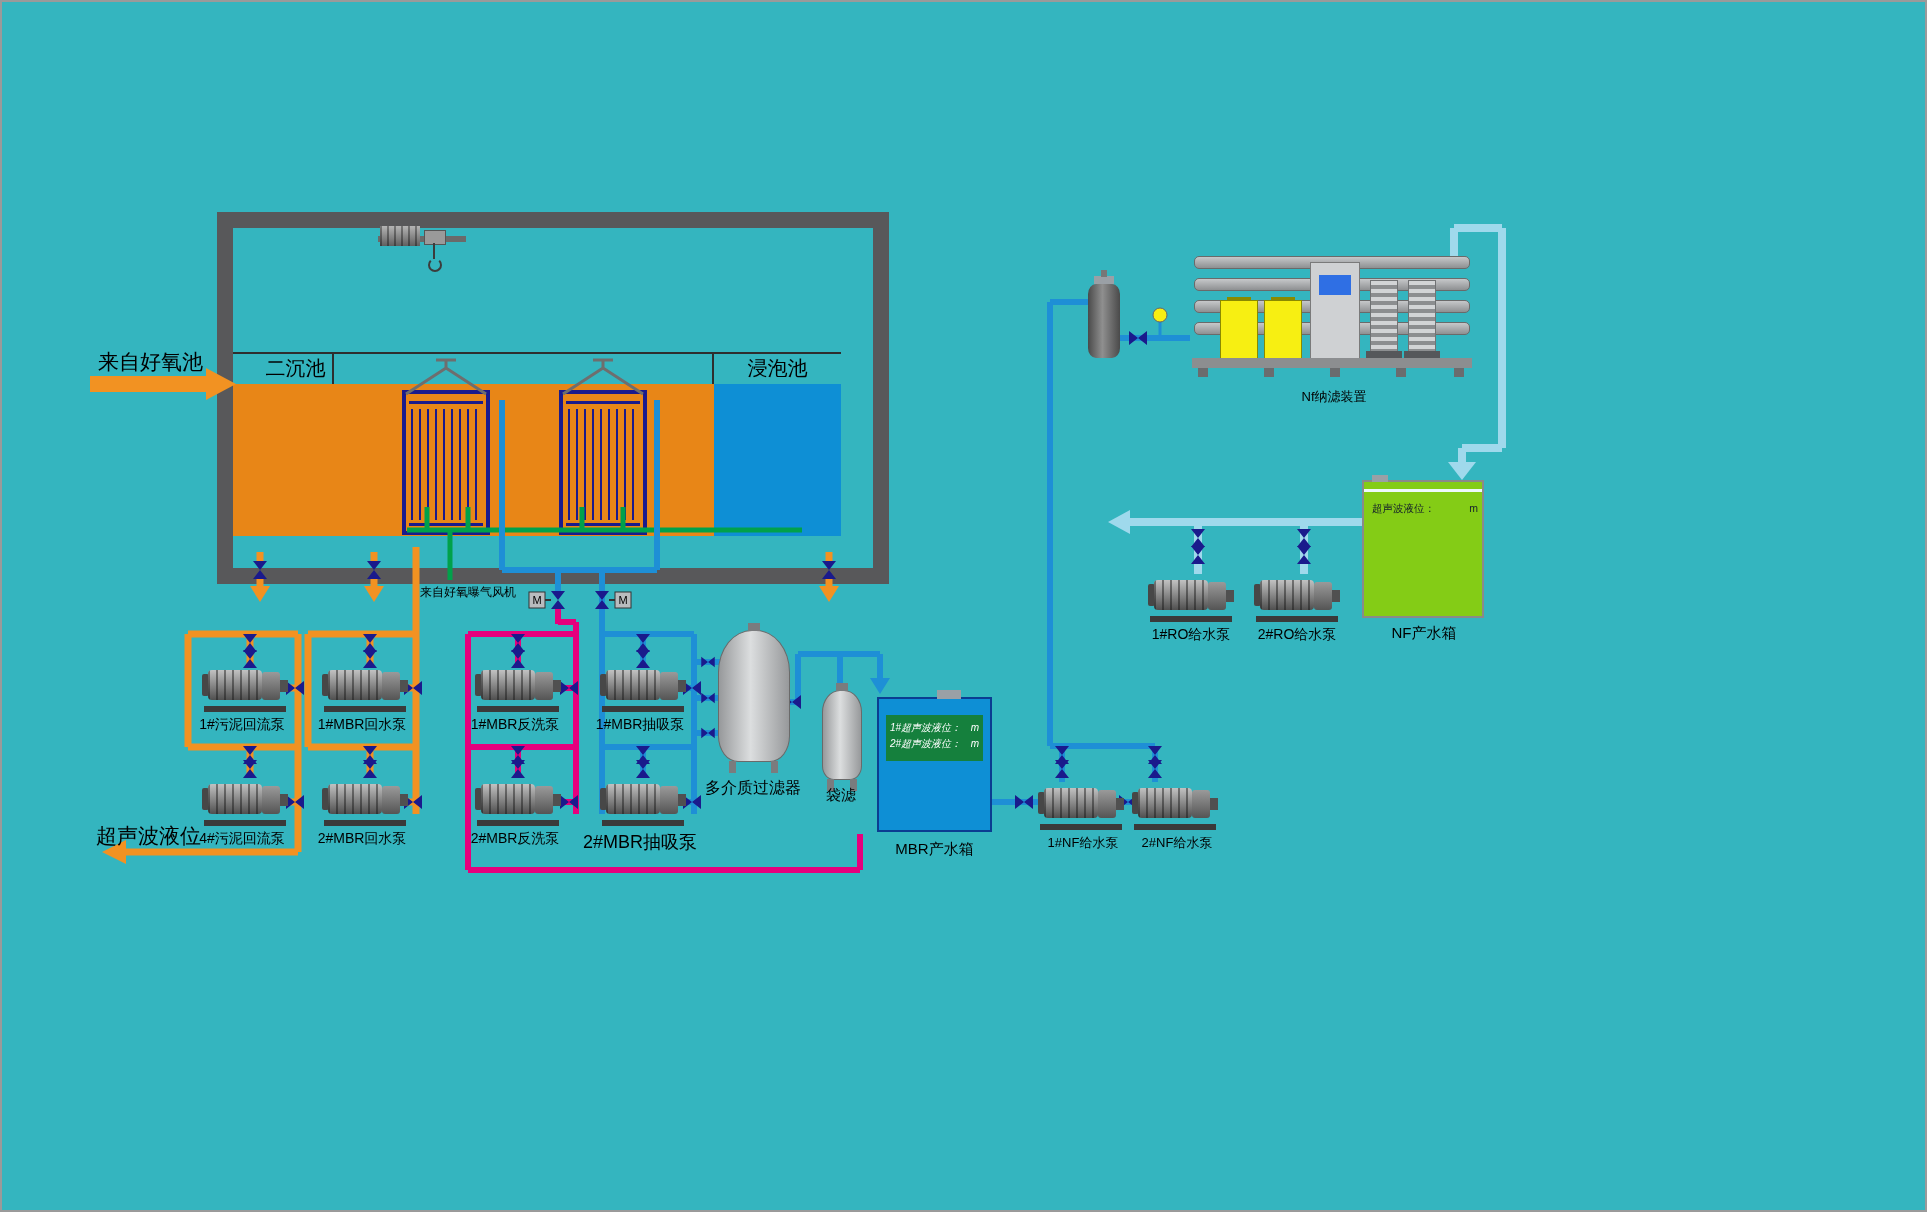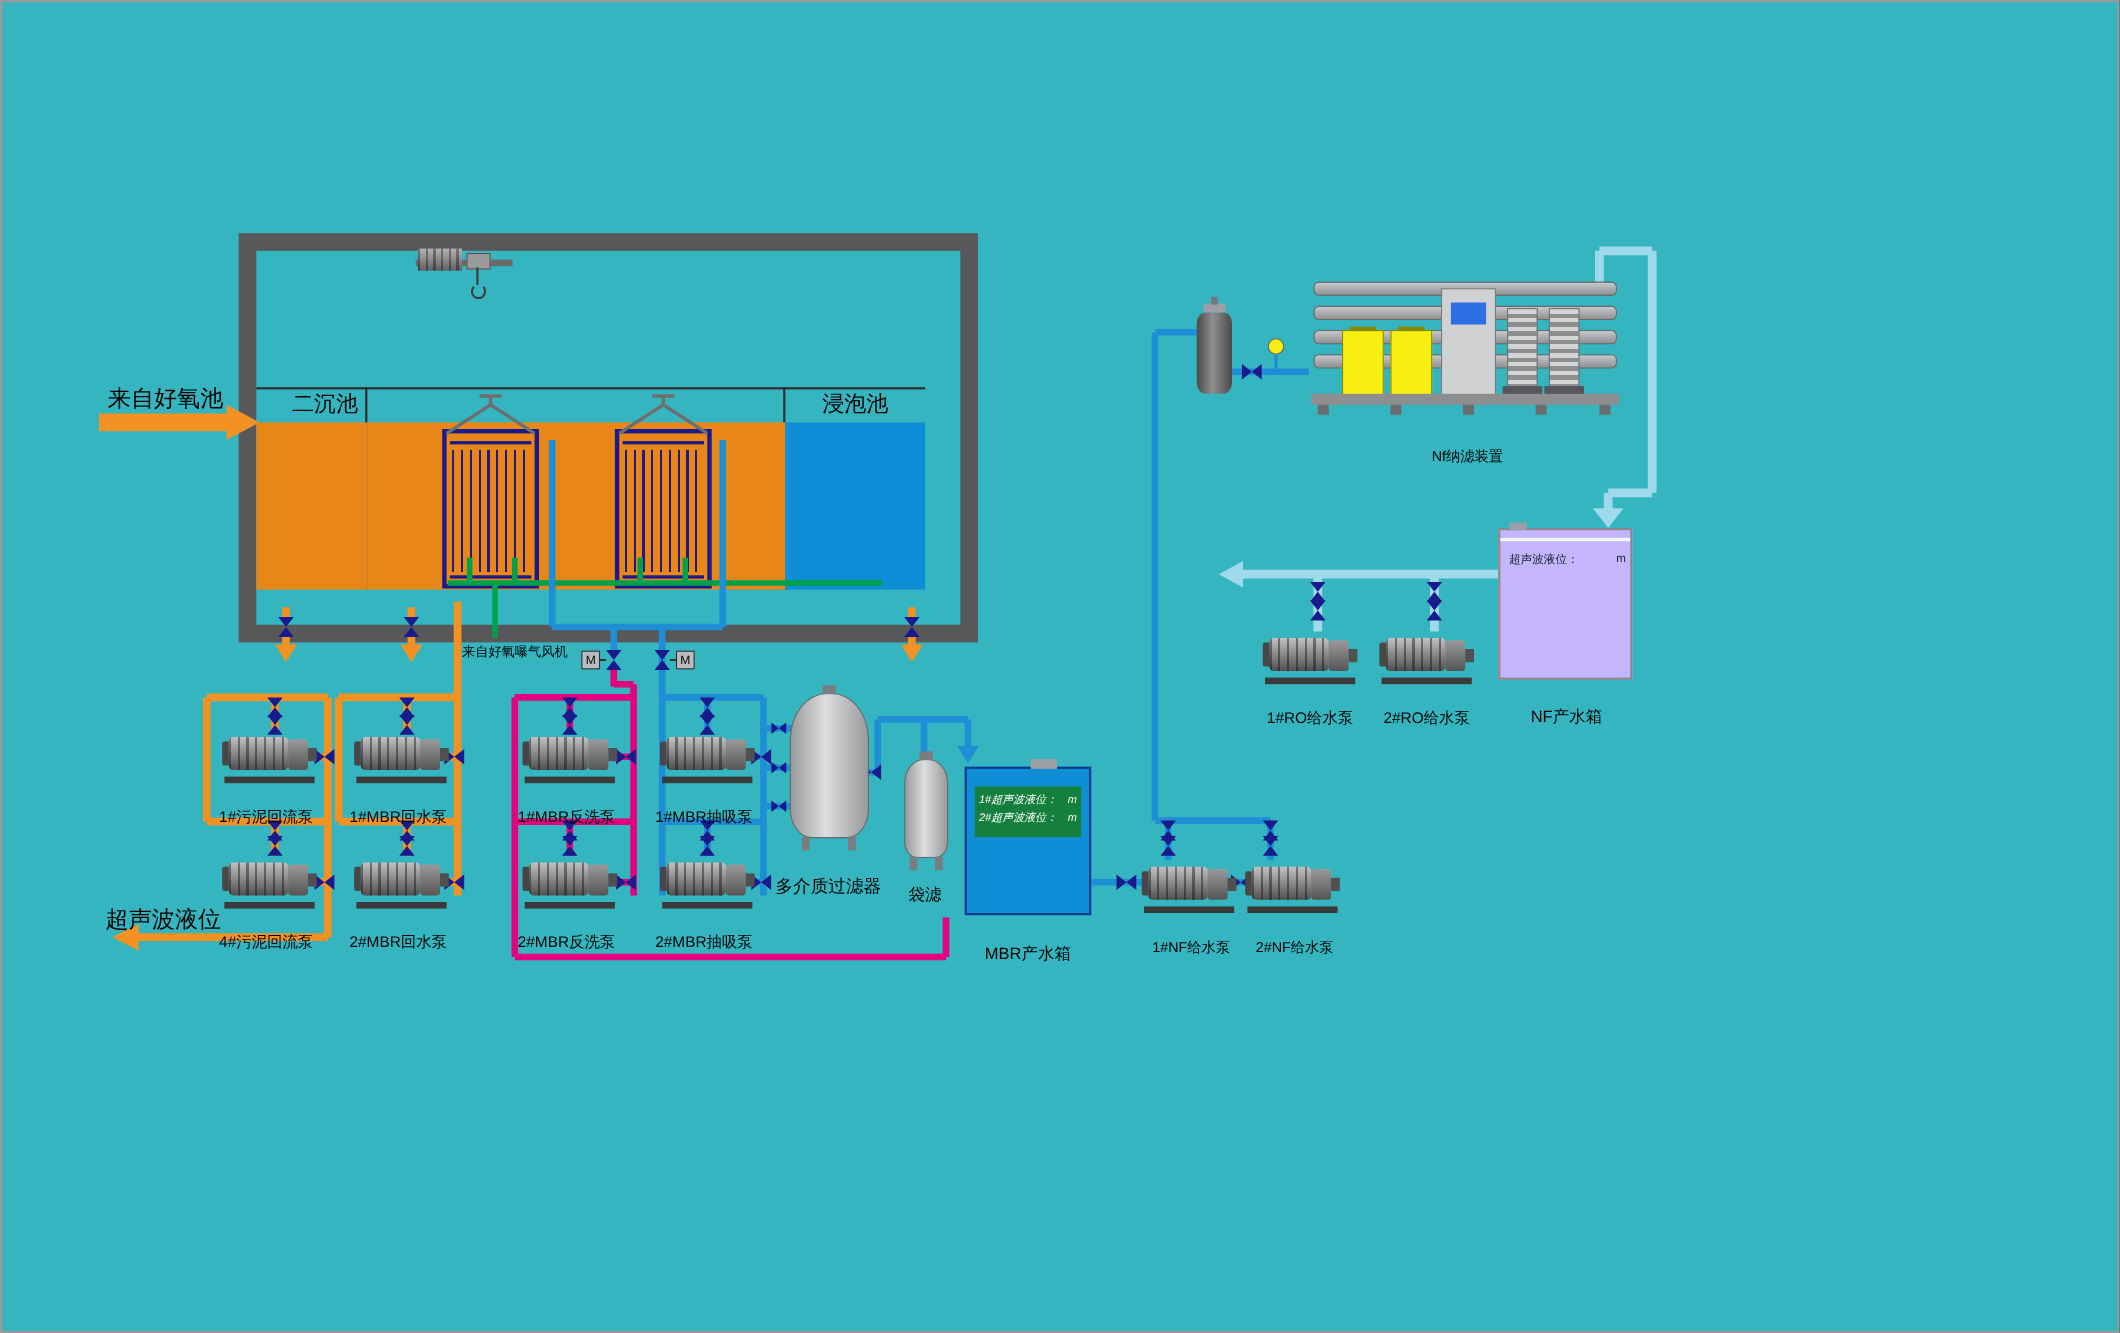--- a/index.html
+++ b/index.html
@@ -19,21 +19,21 @@
   .module{position:absolute;top:162px;width:88px;height:145px;border:4px solid #1a1a8c;
           background:#e88617;box-sizing:border-box;}
   .module .stripes{position:absolute;left:5px;right:5px;top:15px;bottom:11px;
           background:repeating-linear-gradient(90deg,#1a1a8c 0 2px,transparent 2px 8px);}
   .module::before{content:"";position:absolute;left:3px;right:3px;top:7px;height:3px;background:#1a1a8c;}
   .module::after{content:"";position:absolute;left:3px;right:3px;bottom:5px;height:3px;background:#1a1a8c;}
   
   .overlay{position:absolute;left:0;top:0;width:1927px;height:1212px;z-index:2;}
   
   .lbl{position:absolute;z-index:4;color:#000;}
-  .ctr{text-align:center;margin-top:18px;}
+  .ctr{text-align:center;}
   
   .pump{position:absolute;width:86px;height:50px;z-index:3;}
   .pump i{position:absolute;display:block;}
   .p-base{left:2px;bottom:0;width:82px;height:6px;background:#3a3a3a;}
   .p-motor{left:6px;top:8px;width:54px;height:30px;border-radius:4px;background:linear-gradient(#c2c2c2,#4f4f4f);}
   .p-motor::after{content:"";position:absolute;inset:0;border-radius:4px;
       background:repeating-linear-gradient(90deg,rgba(20,20,20,.45) 0 2px,transparent 2px 8px);}
   .p-cap{left:0;top:12px;width:7px;height:22px;background:#474747;border-radius:2px;}
   .p-head{left:60px;top:10px;width:18px;height:28px;background:linear-gradient(#9a9a9a,#555);border-radius:3px;}
   .p-nozzle{left:78px;top:18px;width:8px;height:12px;background:#505050;}
@@ -42,21 +42,21 @@
           border:1px solid #6a6a6a;z-index:3;}
   .vessel i{position:absolute;display:block;}
   .leg{bottom:-12px;width:7px;height:12px;background:#7a7c7e;}
   .vcap{top:-8px;left:50%;transform:translateX(-50%);width:12px;height:8px;background:#7a7c7e;}
   .mbrtank{position:absolute;left:875px;top:695px;width:115px;height:135px;background:#0e8fd5;
            border:2px solid #0b3d91;box-sizing:border-box;z-index:3;}
   .mbrtank i{position:absolute;display:block;}
   .mt-cap{left:58px;top:-9px;width:24px;height:9px;background:#9aa0a6;}
   .mt-panel{left:7px;top:16px;width:97px;height:46px;background:#15803d;padding:5px 4px;box-sizing:border-box;}
   .mt-row{display:flex;justify-content:space-between;font-size:10px;color:#fff;line-height:16px;}
-  .nftank{position:absolute;left:1360px;top:478px;width:122px;height:138px;background:#c4b5fd;
+  .nftank{position:absolute;left:1360px;top:478px;width:122px;height:138px;background:#84cc16;
           border:2px solid #8a8a8a;box-sizing:border-box;z-index:3;}
   .nftank i{position:absolute;display:block;}
   .nt-strip{left:0;top:7px;width:118px;height:3px;background:#eef8fb;}
   .nt-cap{left:8px;top:-7px;width:16px;height:7px;background:#9aa0a6;}
   .nt-row{position:absolute;left:8px;top:20px;width:106px;display:flex;justify-content:space-between;
           font-size:10.5px;color:#15202b;}
   .cartridge{position:absolute;left:1086px;top:282px;width:32px;height:74px;z-index:3;
           background:linear-gradient(90deg,#4a4a4a,#8f8f8f 45%,#4a4a4a);border-radius:8px/10px;}
   .cartridge i{position:absolute;display:block;}
   .cf-cap{left:6px;top:-8px;width:20px;height:8px;background:#9aa0a6;}
@@ -380,21 +380,21 @@
       <i class="p-base"></i>
     </div>
 
   <div class="lbl ctr" style="left:180px;top:714px;width:120px;font-size:14px">1#污泥回流泵</div>
   <div class="lbl ctr" style="left:180px;top:828px;width:120px;font-size:14px">4#污泥回流泵</div>
   <div class="lbl ctr" style="left:300px;top:714px;width:120px;font-size:14px">1#MBR回水泵</div>
   <div class="lbl ctr" style="left:300px;top:828px;width:120px;font-size:14px">2#MBR回水泵</div>
   <div class="lbl ctr" style="left:453px;top:714px;width:120px;font-size:14px">1#MBR反洗泵</div>
   <div class="lbl ctr" style="left:453px;top:828px;width:120px;font-size:14px">2#MBR反洗泵</div>
   <div class="lbl ctr" style="left:578px;top:714px;width:120px;font-size:14px">1#MBR抽吸泵</div>
-  <div class="lbl ctr" style="left:578px;top:828px;width:120px;font-size:14px">2#MBR抽吸泵</div>
+  <div class="lbl ctr" style="left:578px;top:828px;width:120px;font-size:18px">2#MBR抽吸泵</div>
   <div class="lbl ctr" style="left:1026px;top:832px;width:110px;font-size:13px">1#NF给水泵</div>
   <div class="lbl ctr" style="left:1120px;top:832px;width:110px;font-size:13px">2#NF给水泵</div>
   <div class="lbl ctr" style="left:1134px;top:624px;width:110px;font-size:14px">1#RO给水泵</div>
   <div class="lbl ctr" style="left:1240px;top:624px;width:110px;font-size:14px">2#RO给水泵</div>
 
   <div class="lbl" style="left:96px;top:346px;width:150px;font-size:21px">来自好氧池</div>
   <div class="lbl" style="left:94px;top:820px;width:150px;font-size:21px">超声波液位</div>
   <div class="lbl" style="left:418px;top:582px;width:120px;font-size:12px">来自好氧曝气风机</div>
 
   <div class="lbl ctr" style="left:691px;top:776px;width:120px;font-size:16px">多介质过滤器</div>

